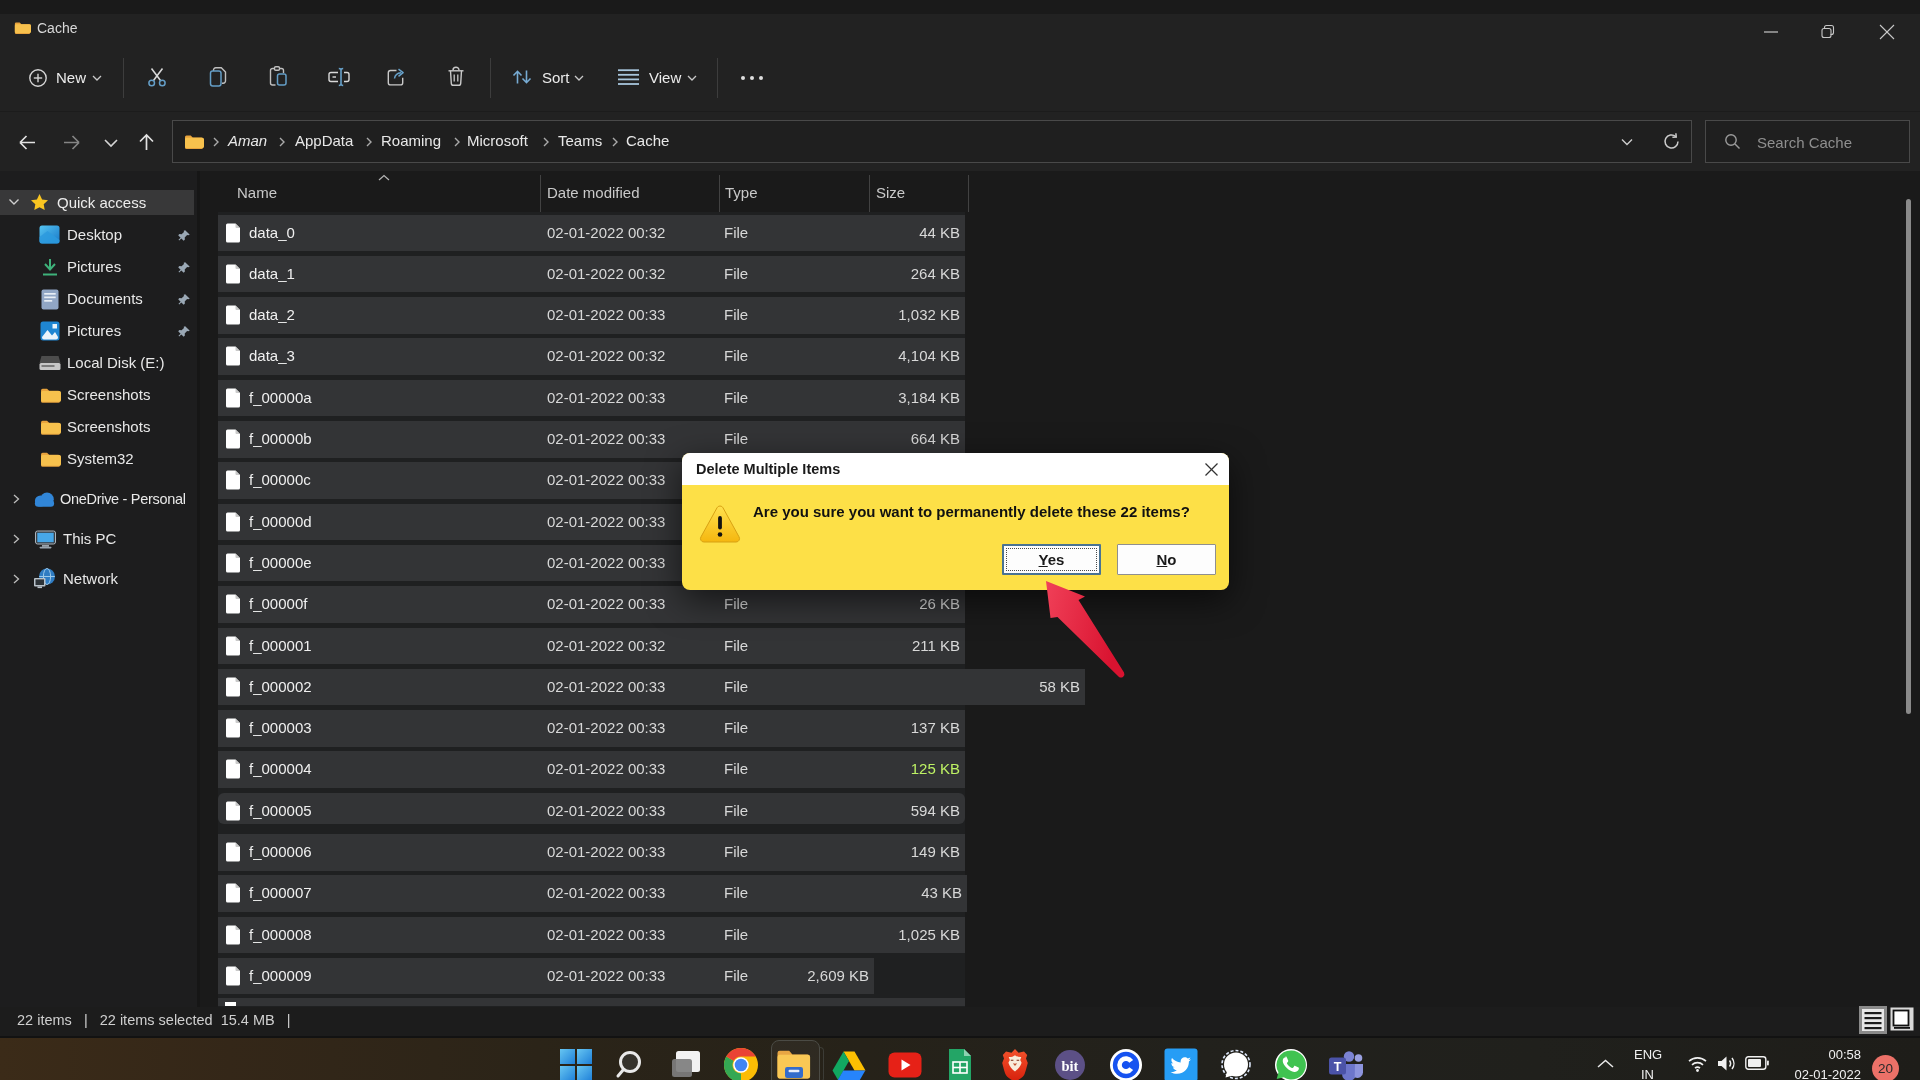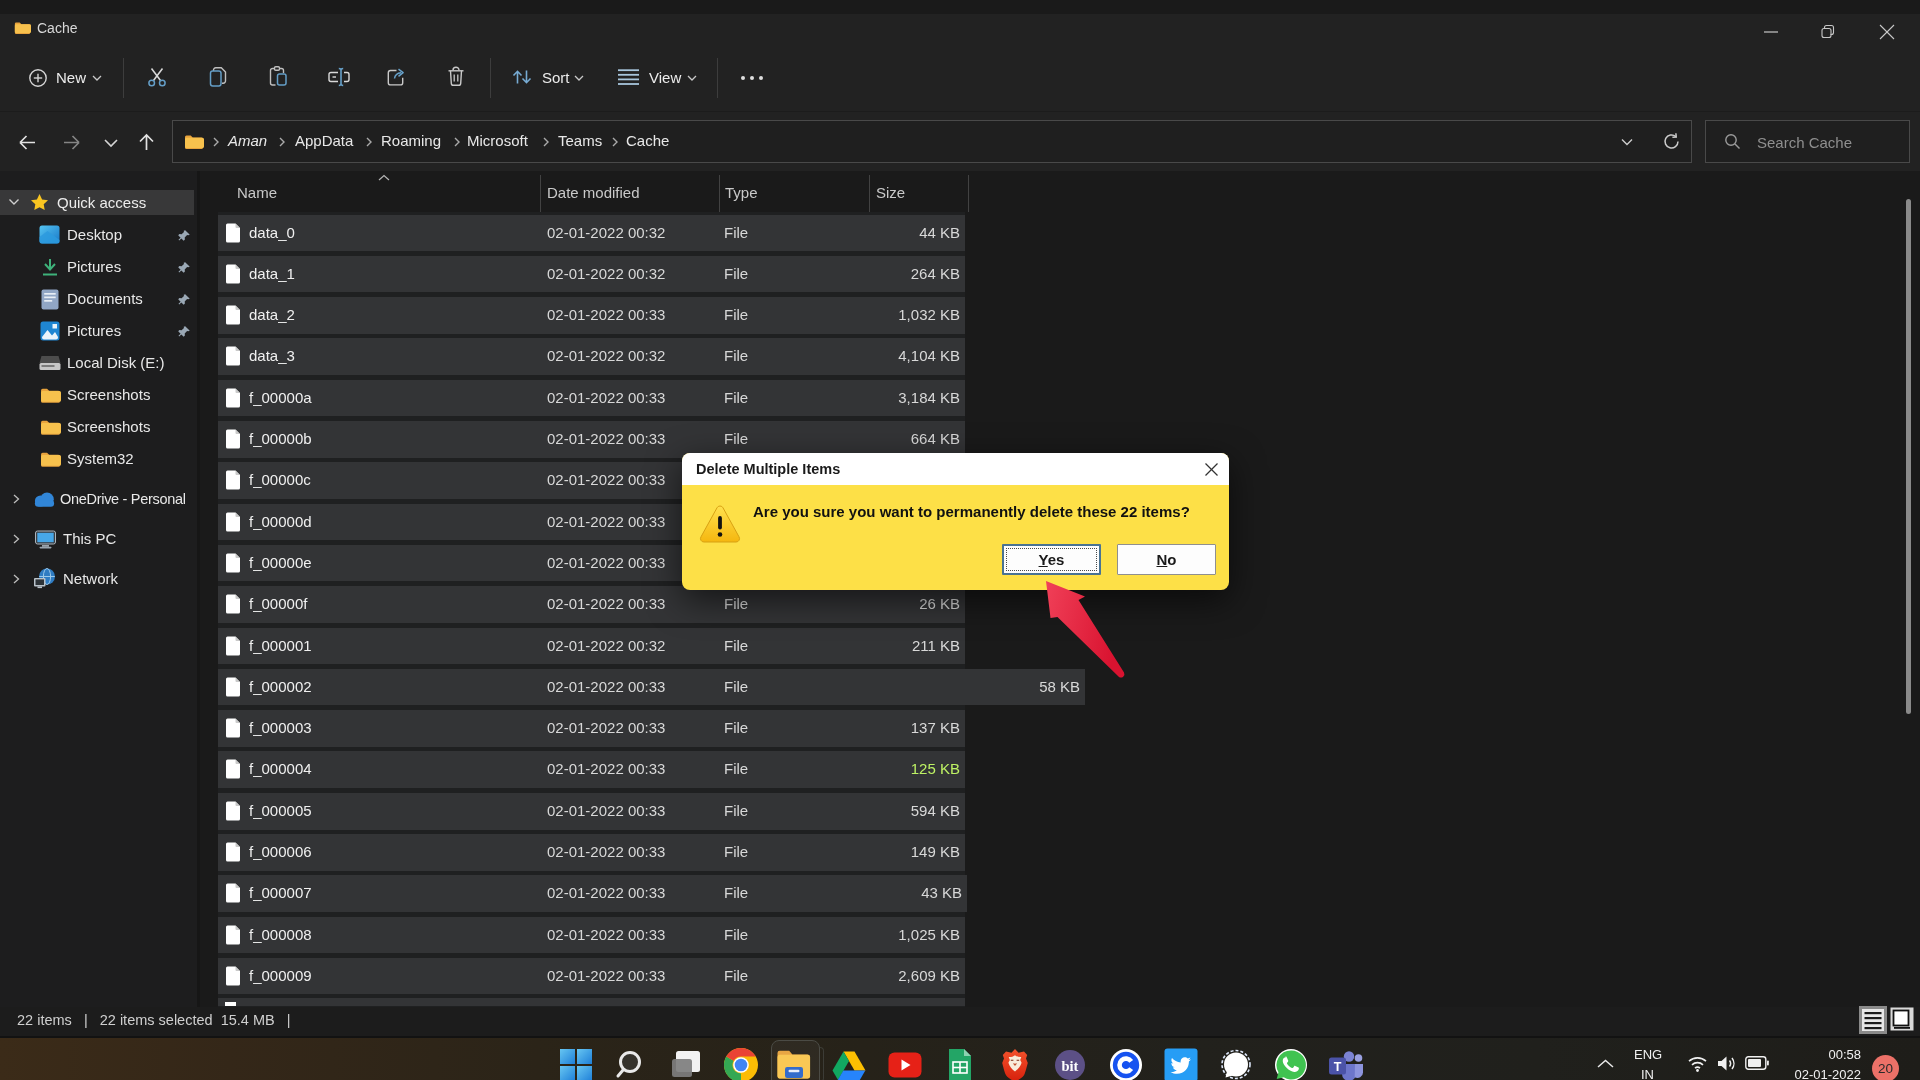--- a/index.html
+++ b/index.html
@@ -388,21 +388,21 @@
     <div class="abs" style="left:218px;top:737.4px;width:747px;height:36.6px;background:#333436;overflow:hidden;">
       <svg class="abs" style="left:7px;top:8px;" width="16" height="20" viewBox="0 0 16 20">
 <path d="M1 2 a1.5 1.5 0 0 1 1.5-1.5 h8 l4.5 4.5 v13 a1.5 1.5 0 0 1 -1.5 1.5 h-11 a1.5 1.5 0 0 1 -1.5-1.5 z" fill="#ffffff"></path>
 <path d="M10.5 0.5 l4.5 4.5 h-3.5 a1 1 0 0 1 -1-1 z" fill="#c9c9c9"></path>
 </svg>
       <div class="abs txt" style="left:31px;top:9px;font-size:15px;color:#f0f0f0;">f_000004</div>
       <div class="abs txt" style="left:329px;top:9px;font-size:15px;color:#d8d8d8;">02-01-2022 00:33</div>
       <div class="abs txt" style="left:506px;top:9px;font-size:15px;color:#d8d8d8;">File</div>
       <div class="abs txt" style="right:5px;top:9px;font-size:15px;color:#bef264;position:absolute;">125 KB</div>
     </div>
-    <div class="abs" style="left:218px;top:778.7px;width:747px;height:37px;background:#333436;overflow:hidden;">
+    <div class="abs" style="left:218px;top:778.7px;width:747px;height:31px;background:#333436;overflow:hidden;border-radius:6px;">
       <svg class="abs" style="left:7px;top:8px;" width="16" height="20" viewBox="0 0 16 20">
 <path d="M1 2 a1.5 1.5 0 0 1 1.5-1.5 h8 l4.5 4.5 v13 a1.5 1.5 0 0 1 -1.5 1.5 h-11 a1.5 1.5 0 0 1 -1.5-1.5 z" fill="#ffffff"></path>
 <path d="M10.5 0.5 l4.5 4.5 h-3.5 a1 1 0 0 1 -1-1 z" fill="#c9c9c9"></path>
 </svg>
       <div class="abs txt" style="left:31px;top:9px;font-size:15px;color:#f0f0f0;">f_000005</div>
       <div class="abs txt" style="left:329px;top:9px;font-size:15px;color:#d8d8d8;">02-01-2022 00:33</div>
       <div class="abs txt" style="left:506px;top:9px;font-size:15px;color:#d8d8d8;">File</div>
       <div class="abs txt" style="right:5px;top:9px;font-size:15px;color:#d8d8d8;position:absolute;">594 KB</div>
     </div>
     <div class="abs" style="left:218px;top:820.0px;width:747px;height:36.6px;background:#333436;overflow:hidden;">
@@ -428,21 +428,21 @@
     <div class="abs" style="left:218px;top:902.6px;width:747px;height:36.6px;background:#333436;overflow:hidden;">
       <svg class="abs" style="left:7px;top:8px;" width="16" height="20" viewBox="0 0 16 20">
 <path d="M1 2 a1.5 1.5 0 0 1 1.5-1.5 h8 l4.5 4.5 v13 a1.5 1.5 0 0 1 -1.5 1.5 h-11 a1.5 1.5 0 0 1 -1.5-1.5 z" fill="#ffffff"></path>
 <path d="M10.5 0.5 l4.5 4.5 h-3.5 a1 1 0 0 1 -1-1 z" fill="#c9c9c9"></path>
 </svg>
       <div class="abs txt" style="left:31px;top:9px;font-size:15px;color:#f0f0f0;">f_000008</div>
       <div class="abs txt" style="left:329px;top:9px;font-size:15px;color:#d8d8d8;">02-01-2022 00:33</div>
       <div class="abs txt" style="left:506px;top:9px;font-size:15px;color:#d8d8d8;">File</div>
       <div class="abs txt" style="right:5px;top:9px;font-size:15px;color:#d8d8d8;position:absolute;">1,025 KB</div>
     </div>
-    <div class="abs" style="left:218px;top:943.9px;width:747px;height:36.6px;background:#333436;overflow:hidden;">
+    <div class="abs" style="left:218px;top:943.9px;width:656px;height:36.6px;background:#333436;overflow:hidden;">
       <svg class="abs" style="left:7px;top:8px;" width="16" height="20" viewBox="0 0 16 20">
 <path d="M1 2 a1.5 1.5 0 0 1 1.5-1.5 h8 l4.5 4.5 v13 a1.5 1.5 0 0 1 -1.5 1.5 h-11 a1.5 1.5 0 0 1 -1.5-1.5 z" fill="#ffffff"></path>
 <path d="M10.5 0.5 l4.5 4.5 h-3.5 a1 1 0 0 1 -1-1 z" fill="#c9c9c9"></path>
 </svg>
       <div class="abs txt" style="left:31px;top:9px;font-size:15px;color:#f0f0f0;">f_000009</div>
       <div class="abs txt" style="left:329px;top:9px;font-size:15px;color:#d8d8d8;">02-01-2022 00:33</div>
       <div class="abs txt" style="left:506px;top:9px;font-size:15px;color:#d8d8d8;">File</div>
       <div class="abs txt" style="right:5px;top:9px;font-size:15px;color:#d8d8d8;position:absolute;">2,609 KB</div>
     </div>
     <div class="abs" style="left:218px;top:984.3px;width:747px;height:7.7px;background:#333436;overflow:hidden;">

